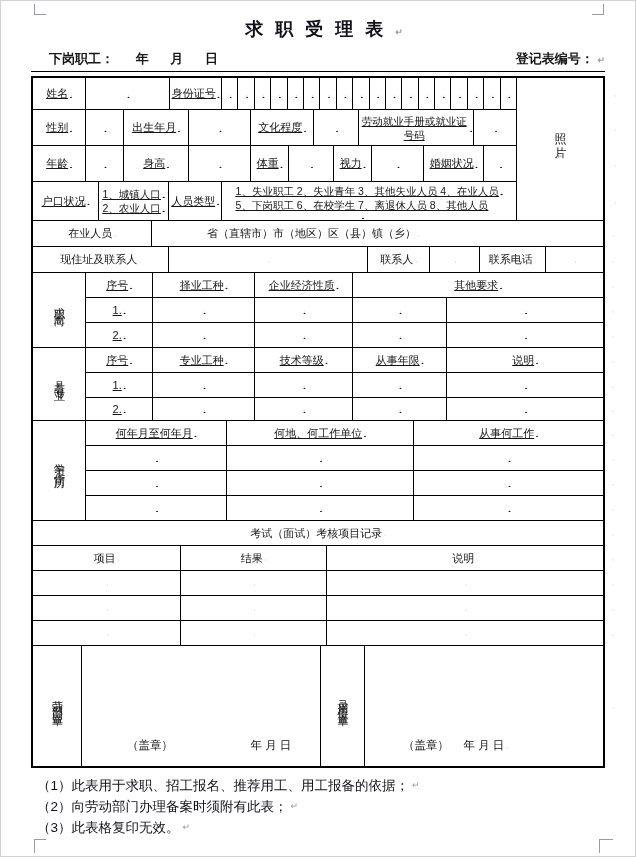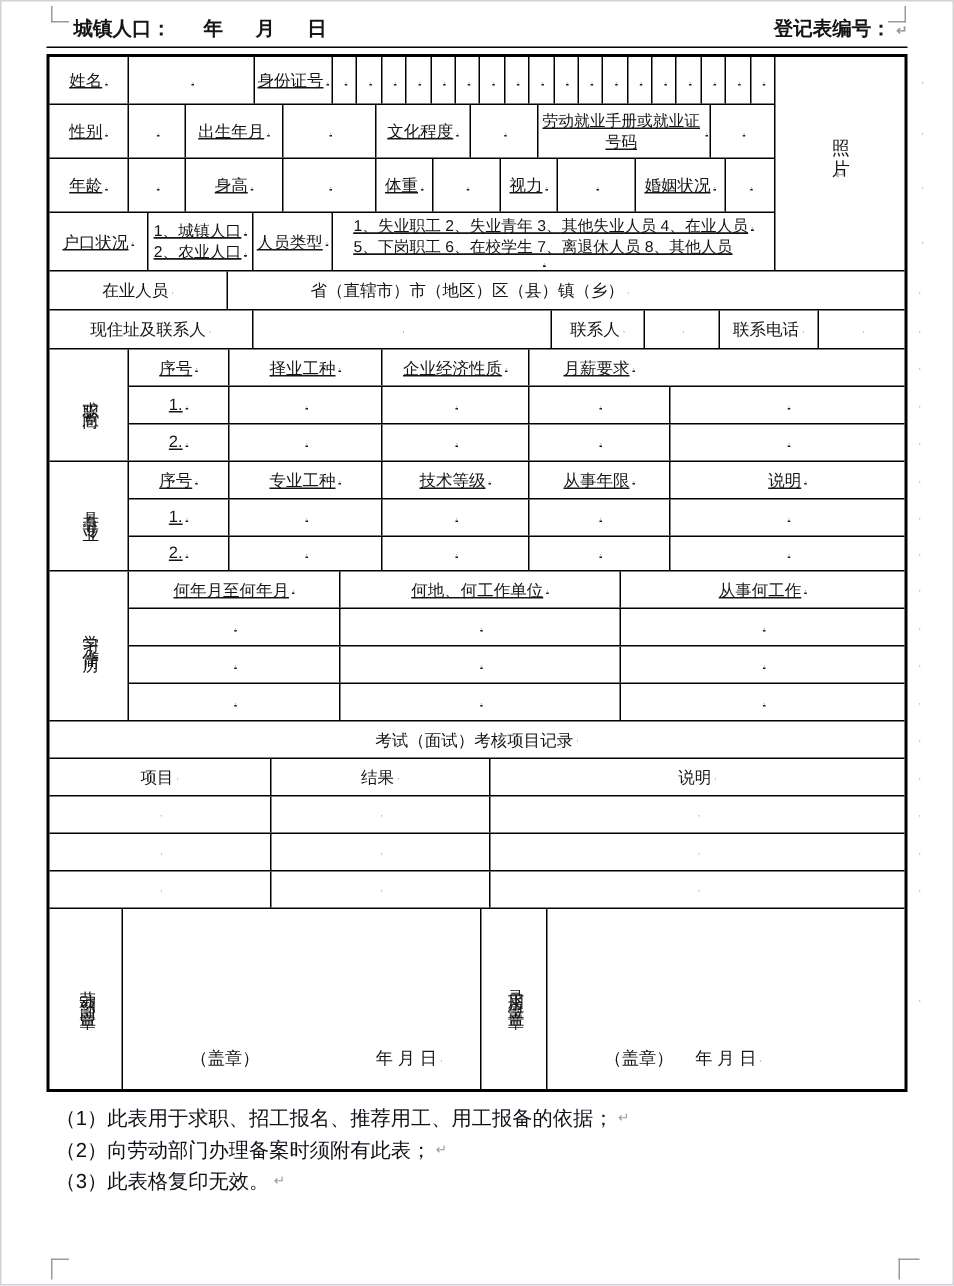--- a/index.html
+++ b/index.html
@@ -54,24 +54,25 @@
   .crop.tl{left:33px;top:3px;width:12px;height:11px;border-left:1px solid #9a9aa2;border-bottom:1px solid #9a9aa2;}
   .crop.tr2{left:591px;top:3px;width:12px;height:11px;border-right:1px solid #9a9aa2;border-bottom:1px solid #9a9aa2;}
   .crop.bl2{left:33px;top:838px;width:12px;height:14px;border-left:1px solid #9a9aa2;border-top:1px solid #9a9aa2;}
   .crop.br{left:598px;top:838px;width:14px;height:14px;border-left:1px solid #9a9aa2;border-top:1px solid #9a9aa2;}
 </style>
 </head>
 <body>
 
 <div class="page">
 
+  <div class="title"><span>求职受理表</span><span class="pm">↵</span></div>
 
   <div class="regline">
     <div class="ymd">
-      <span>城镇人口：</span>
+      <span>下岗职工：</span>
       <span>年</span>
       <span>月</span>
       <span>日</span>
     </div>
     <div>
       <span>登记表编号：</span>
       <span class="pm">↵</span>
     </div>
   </div>
 
@@ -316,22 +317,22 @@
               <span class="cm">,</span>
             </div>
           <div class="td" style="width:102px">
               <span>择业工种</span>
               <span class="cm">,</span>
             </div>
           <div class="td" style="width:98px">
               <span>企业经济性质</span>
               <span class="cm">,</span>
             </div>
-          <div class="td" style="width:94px">
-              <span>月薪要求</span>
+          <div class="td grow">
+              <span>其他要求</span>
               <span class="cm">,</span>
             </div>
         </div>
         <div class="tr bt re" style="height:24px">
           <div class="td" style="width:66px">
               <span>1.</span>
               <span class="cm">,</span>
             </div>
           <div class="td" style="width:102px">
               <span class="cm">,</span>

